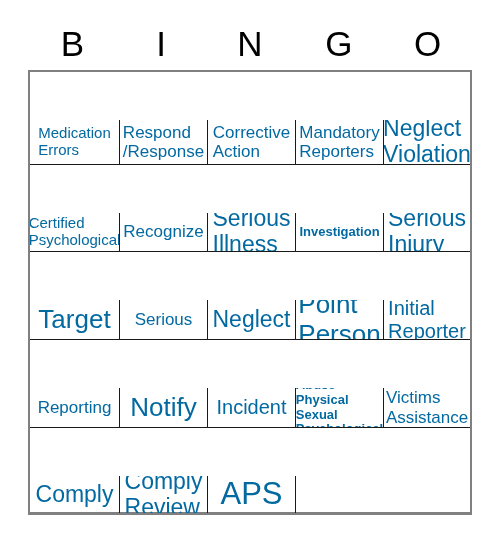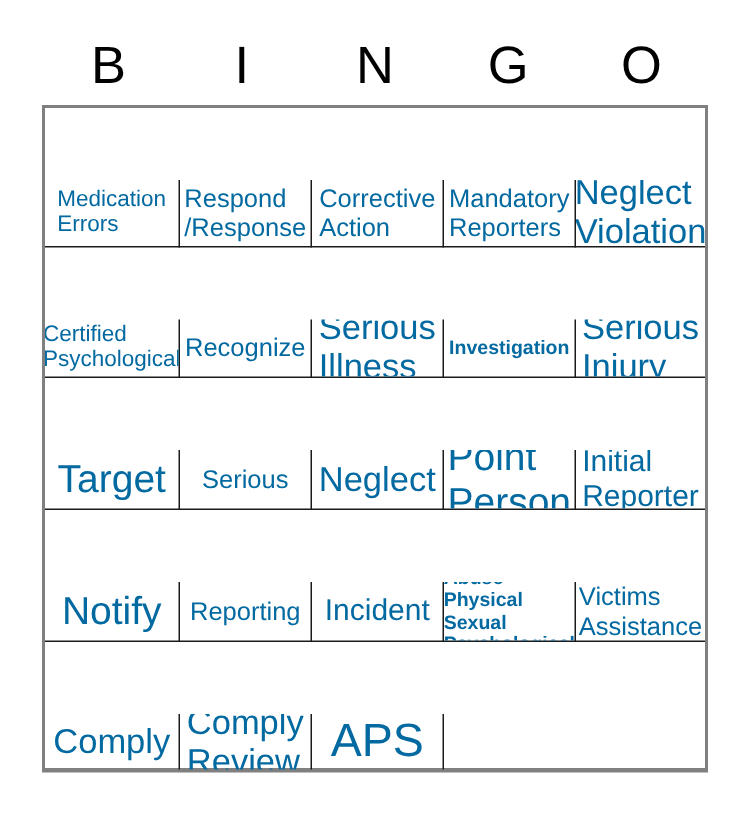--- a/index.html
+++ b/index.html
@@ -121,22 +121,22 @@
       <div class="bingo-cell fs-xs">Investigation</div>
       <div class="bingo-cell fs-xl">Serious
 Injury</div>
       <div class="bingo-cell fs-xxl">Target</div>
       <div class="bingo-cell fs-md">Serious</div>
       <div class="bingo-cell fs-xl">Neglect</div>
       <div class="bingo-cell fs-xxl">Point
 Person</div>
       <div class="bingo-cell fs-lg">Initial
 Reporter</div>
+      <div class="bingo-cell fs-md">Reporting</div>
       <div class="bingo-cell fs-xxl">Notify</div>
-      <div class="bingo-cell fs-md">Reporting</div>
       <div class="bingo-cell fs-lg">Incident</div>
       <div class="bingo-cell fs-xs">Abuse-
 Physical
 Sexual
 Psychological</div>
       <div class="bingo-cell fs-md">Victims
 Assistance</div>
       <div class="bingo-cell fs-xl">Comply</div>
       <div class="bingo-cell fs-xl">Comply
 Review</div>

